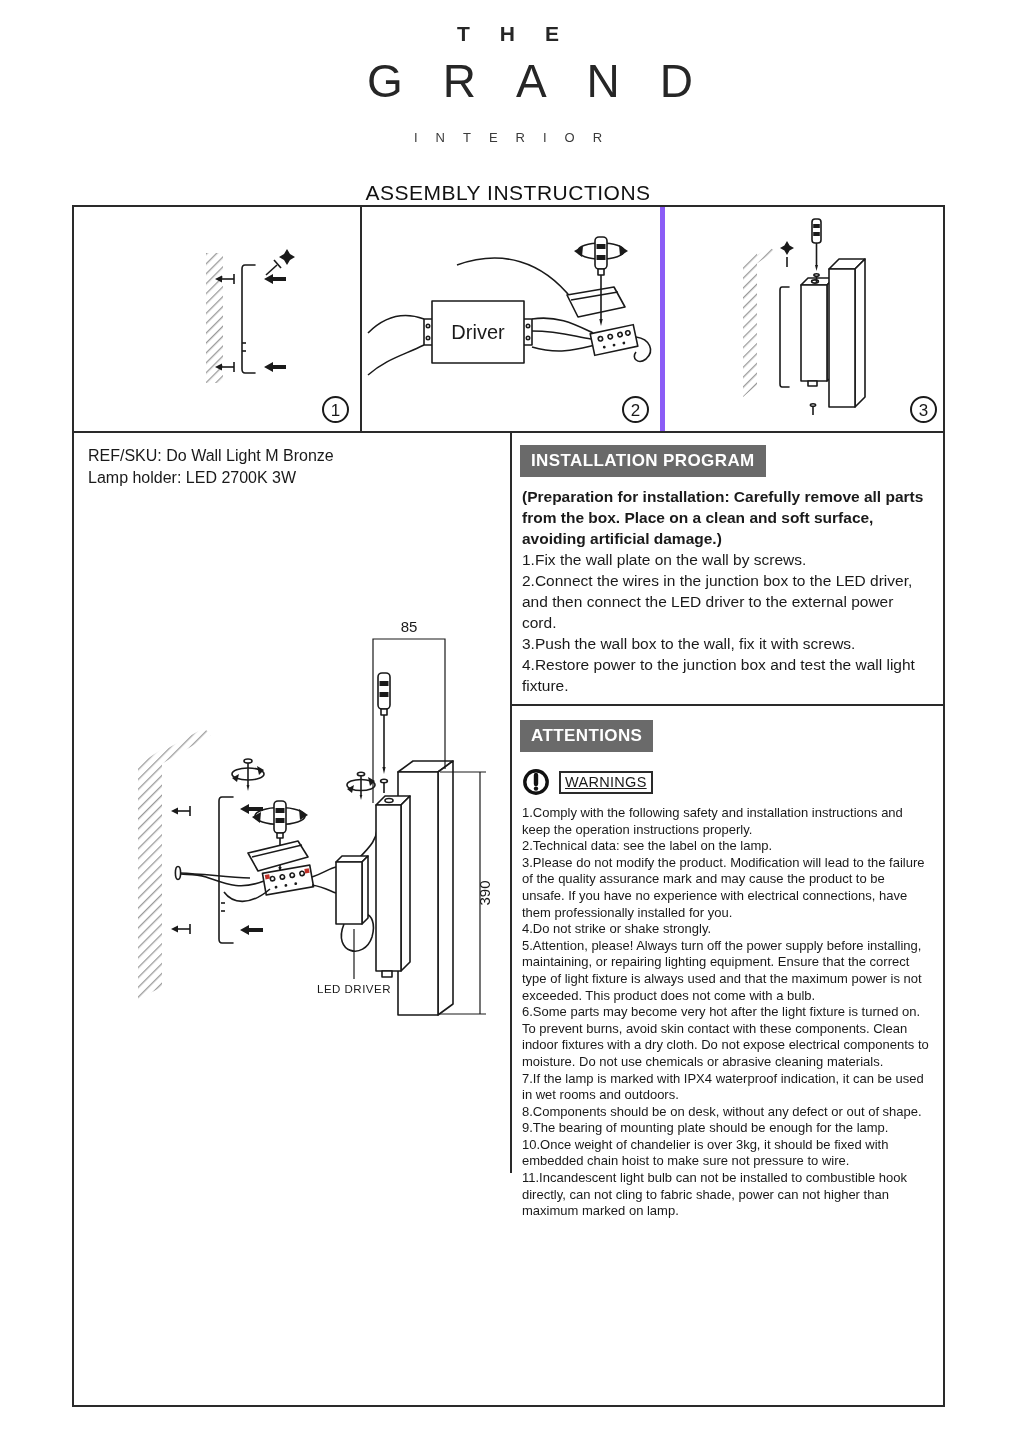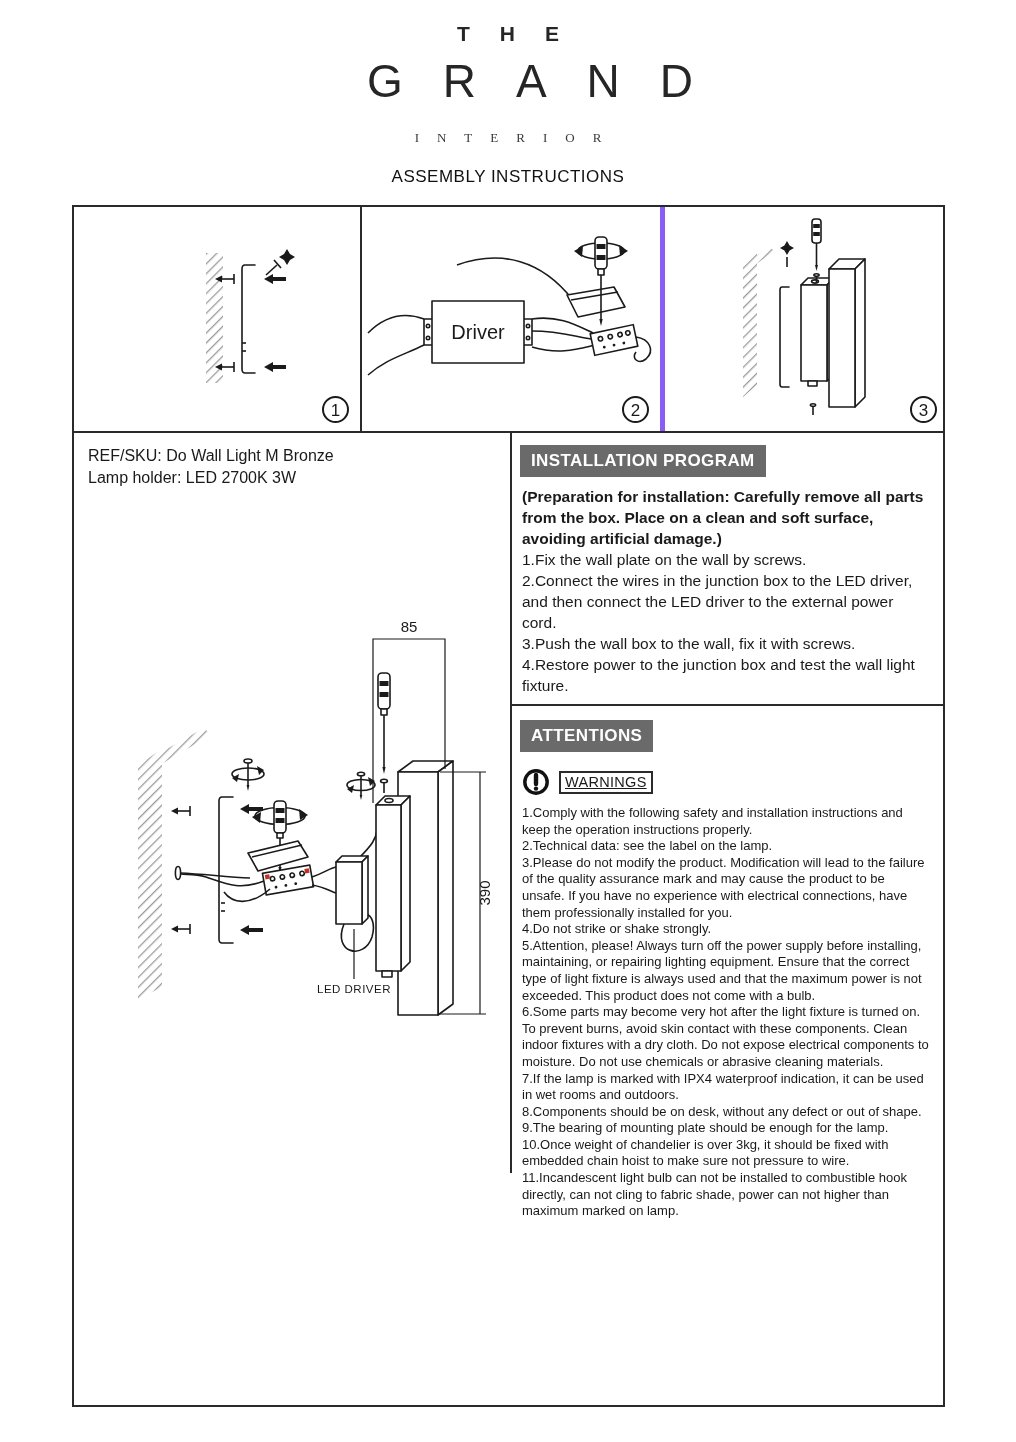--- a/index.html
+++ b/index.html
@@ -4,22 +4,22 @@
 <style>
   html,body{margin:0;padding:0;}
   body{
     width:1016px;height:1442px;position:relative;background:#ffffff;
     font-family:"Liberation Sans", sans-serif;color:#1a1a1a;overflow:hidden;
   }
   
   .logo{position:absolute;left:0;top:0;width:1016px;text-align:center;}
   .logo-the{margin-top:22px;font-size:21px;font-weight:600;letter-spacing:30px;text-indent:30px;color:#262626;}
   .logo-grand{margin-top:8px;font-size:46px;font-weight:500;letter-spacing:40px;text-indent:40px;color:#262626;padding-left:44px;}
-  .logo-interior{margin-top:22px;font-family:Liberation Serif, serif;font-size:13px;font-weight:500;letter-spacing:18px;text-indent:18px;color:#3a3a3a;}
-  .doc-title{margin-top:21px;font-size:17px;letter-spacing:0.5px;color:#111;}
+  .logo-interior{margin-top:22px;font-family:Liberation Sans, sans-serif;font-size:13px;font-weight:500;letter-spacing:18px;text-indent:18px;color:#3a3a3a;}
+  .doc-title{margin-top:36px;font-size:21px;letter-spacing:0.5px;color:#111;}
   
   .doc-table{position:absolute;left:72px;top:205px;width:873px;height:1202px;border:2px solid #2a2a2a;box-sizing:border-box;}
   .row1{height:226px;display:flex;border-bottom:2px solid #2a2a2a;box-sizing:border-box;}
   .panel{position:relative;box-sizing:border-box;height:100%;}
   .p1{width:288px;border-right:2px solid #2a2a2a;}
   .p2{width:356px;border-right:5px solid #8b5cf6;}
   .p3{flex:1;}
   .badge{
     position:absolute;right:11px;bottom:8px;width:27px;height:27px;border:2px solid #1a1a1a;
     border-radius:50%;font-size:17px;line-height:25px;text-align:center;box-sizing:border-box;

